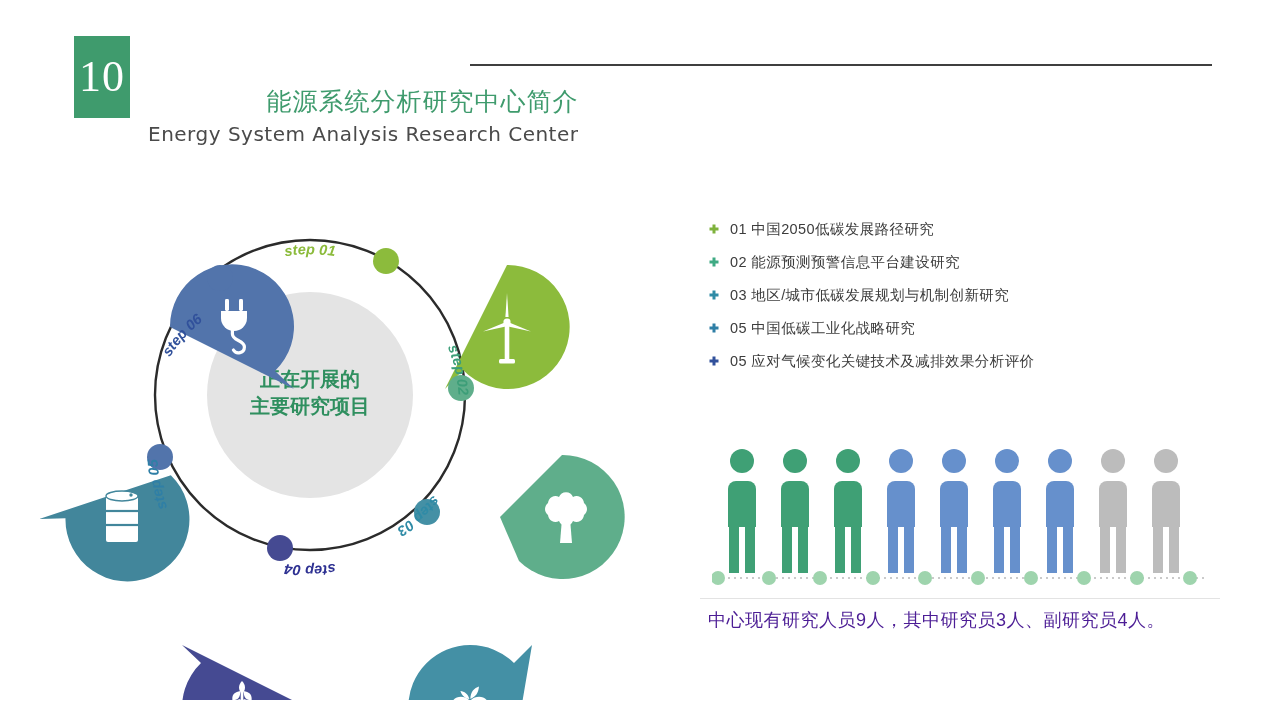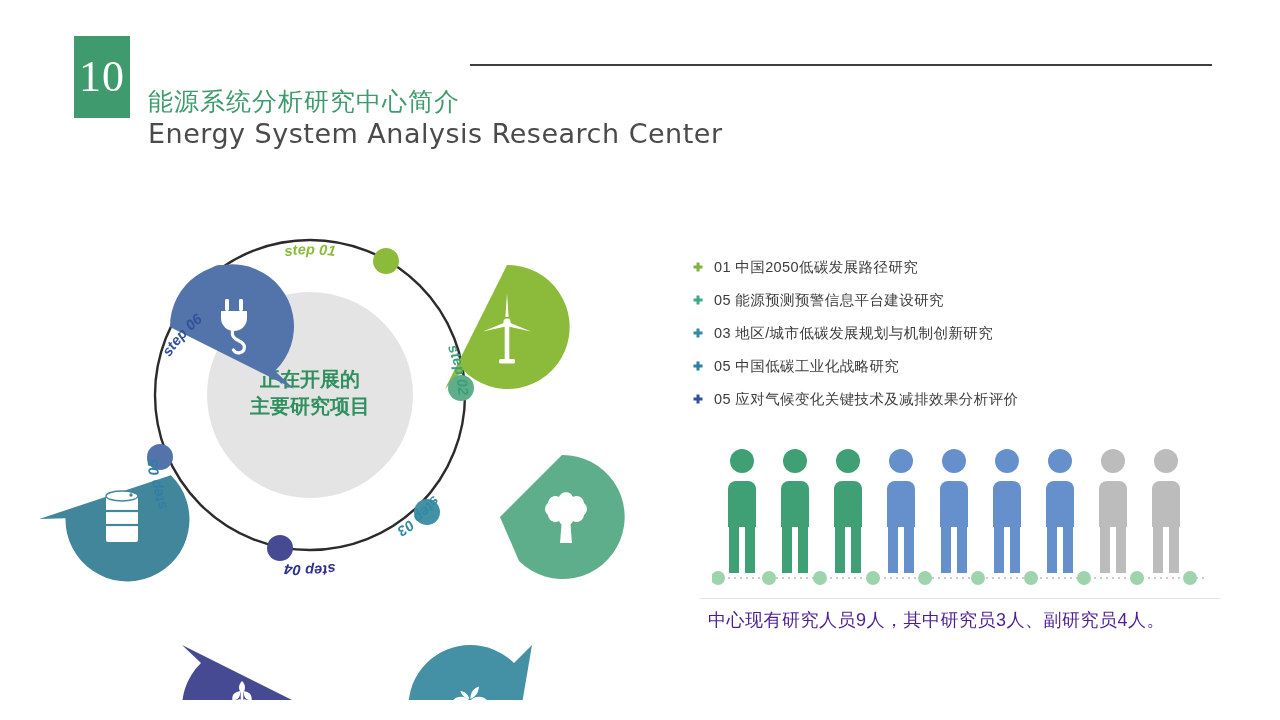--- a/index.html
+++ b/index.html
@@ -5,53 +5,53 @@
   * { box-sizing: border-box; margin: 0; padding: 0; }
   html, body {
     width: 1280px; height: 720px;
     background: #ffffff;
     font-family: "Liberation Sans", "DejaVu Sans", sans-serif;
     overflow: hidden;
   }
   .slide { position: relative; width: 1280px; height: 720px; background: #fff; }
 
   
-  .header { position: absolute; left: 0; top: 0; width: 1095px; height: 130px; }
+  .header { position: absolute; left: 0; top: 0; width: 1095px; height: 130px; text-align: right; }
   .num-box {
     position: absolute; left: 74px; top: 36px;
     width: 56px; height: 82px;
     background: #3f9b6d;
     display: flex; align-items: center; justify-content: center;
   }
   .num-box span {
     color: #ffffff; font-size: 44px; font-weight: 400;
     letter-spacing: 1px; line-height: 1;
     font-family: "Liberation Serif", serif;
   }
   .head-texts { position: absolute; left: 148px; top: 40px; margin-top: 44px; }
   .head-cn {
     font-size: 25px; color: #3f9b6d; letter-spacing: 1px;
     line-height: 34px; font-weight: 400; white-space: nowrap;
   }
   .head-en {
-    font-size: 27px; color: #4a4a4a; letter-spacing: .5px;
+    font-size: 20px; color: #4a4a4a; letter-spacing: .5px;
     line-height: 32px; font-weight: 400; white-space: nowrap;
     font-family: "DejaVu Sans", sans-serif;
   }
   .head-rule {
     position: absolute; left: 470px; top: 64px;
     width: 742px; height: 2px; background: #3f3f3f;
   }
 
   
   .diagram { position: absolute; left: 40px; top: 120px; width: 620px; height: 580px; }
   .diagram svg { display: block; }
 
   
-  .list { position: absolute; left: 692px; top: 218px; width: 520px; margin-top: 38px; }
+  .list { position: absolute; left: 708px; top: 218px; width: 520px; }
   .list-item {
     display: flex; align-items: flex-start;
     margin-bottom: 11px; height: 22px;
   }
   .bullet {
     width: 11px; height: 11px; flex: 0 0 11px;
     margin-top: 5px; margin-right: 11px;
     position: relative;
   }
   .bullet::before, .bullet::after {
@@ -218,21 +218,21 @@
     </svg>
   </div>
 
   <div class="list">
     <div class="list-item">
       <span class="bullet" style="color:#7fb23c"></span>
       <span class="li-text">01  中国2050低碳发展路径研究</span>
     </div>
     <div class="list-item">
       <span class="bullet" style="color:#3faa83"></span>
-      <span class="li-text">05  能源预测预警信息平台建设研究</span>
+      <span class="li-text">02  能源预测预警信息平台建设研究</span>
     </div>
     <div class="list-item">
       <span class="bullet" style="color:#2f8ba6"></span>
       <span class="li-text">03  地区/城市低碳发展规划与机制创新研究</span>
     </div>
     <div class="list-item">
       <span class="bullet" style="color:#2f7fa6"></span>
       <span class="li-text">05  中国低碳工业化战略研究</span>
     </div>
     <div class="list-item">

